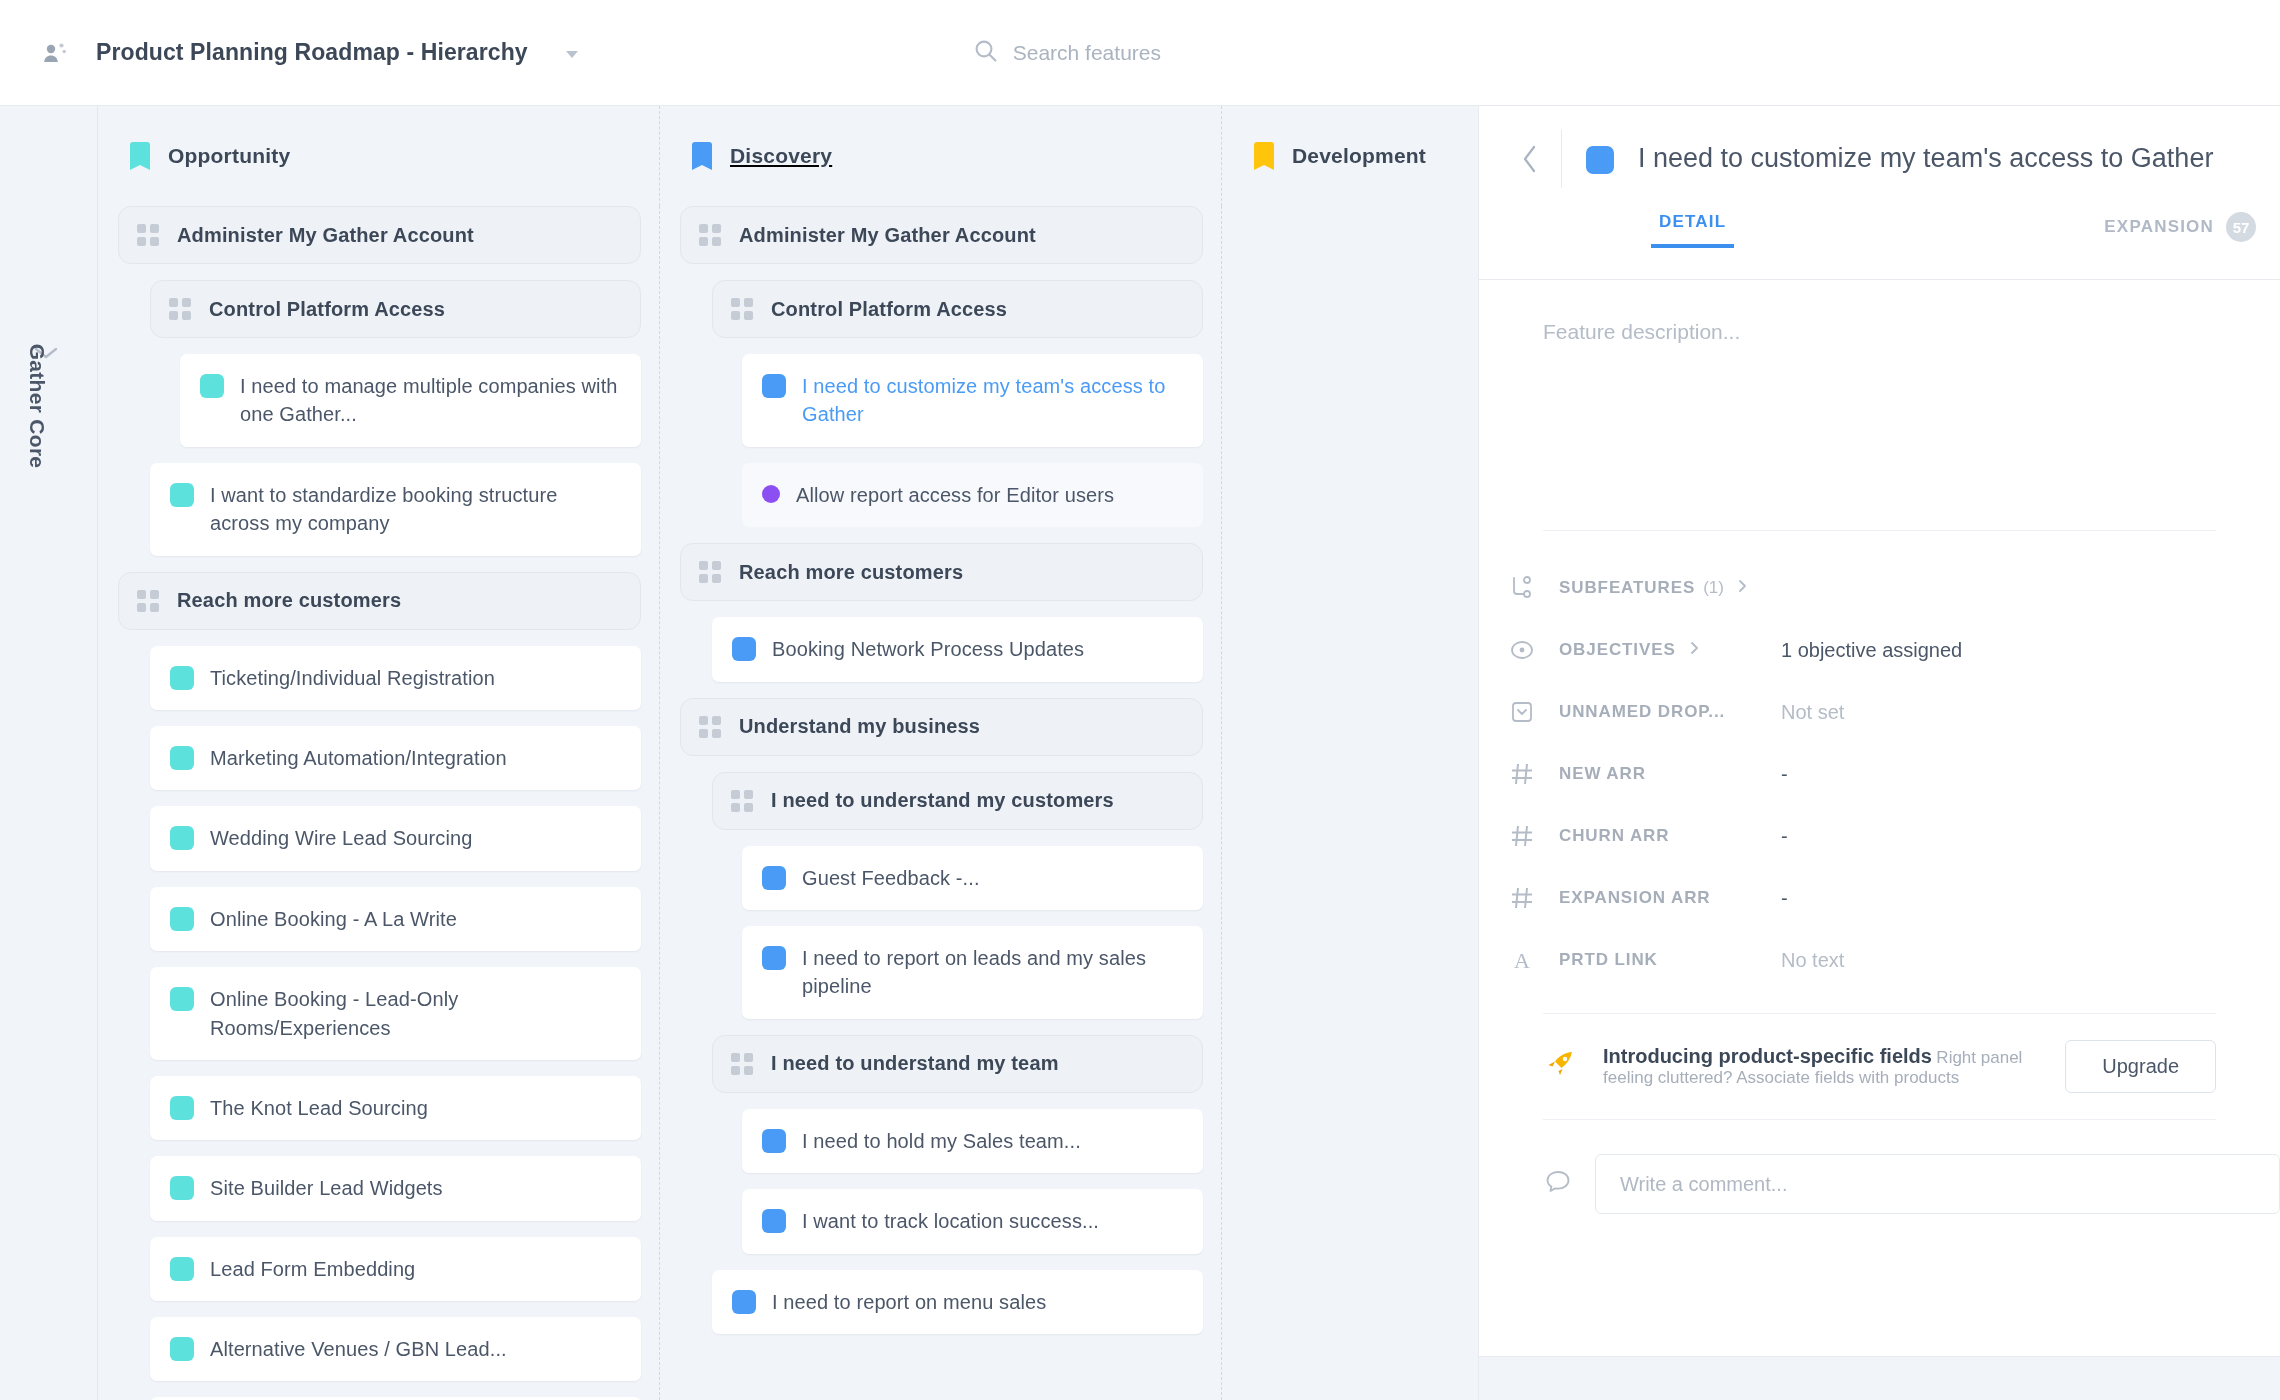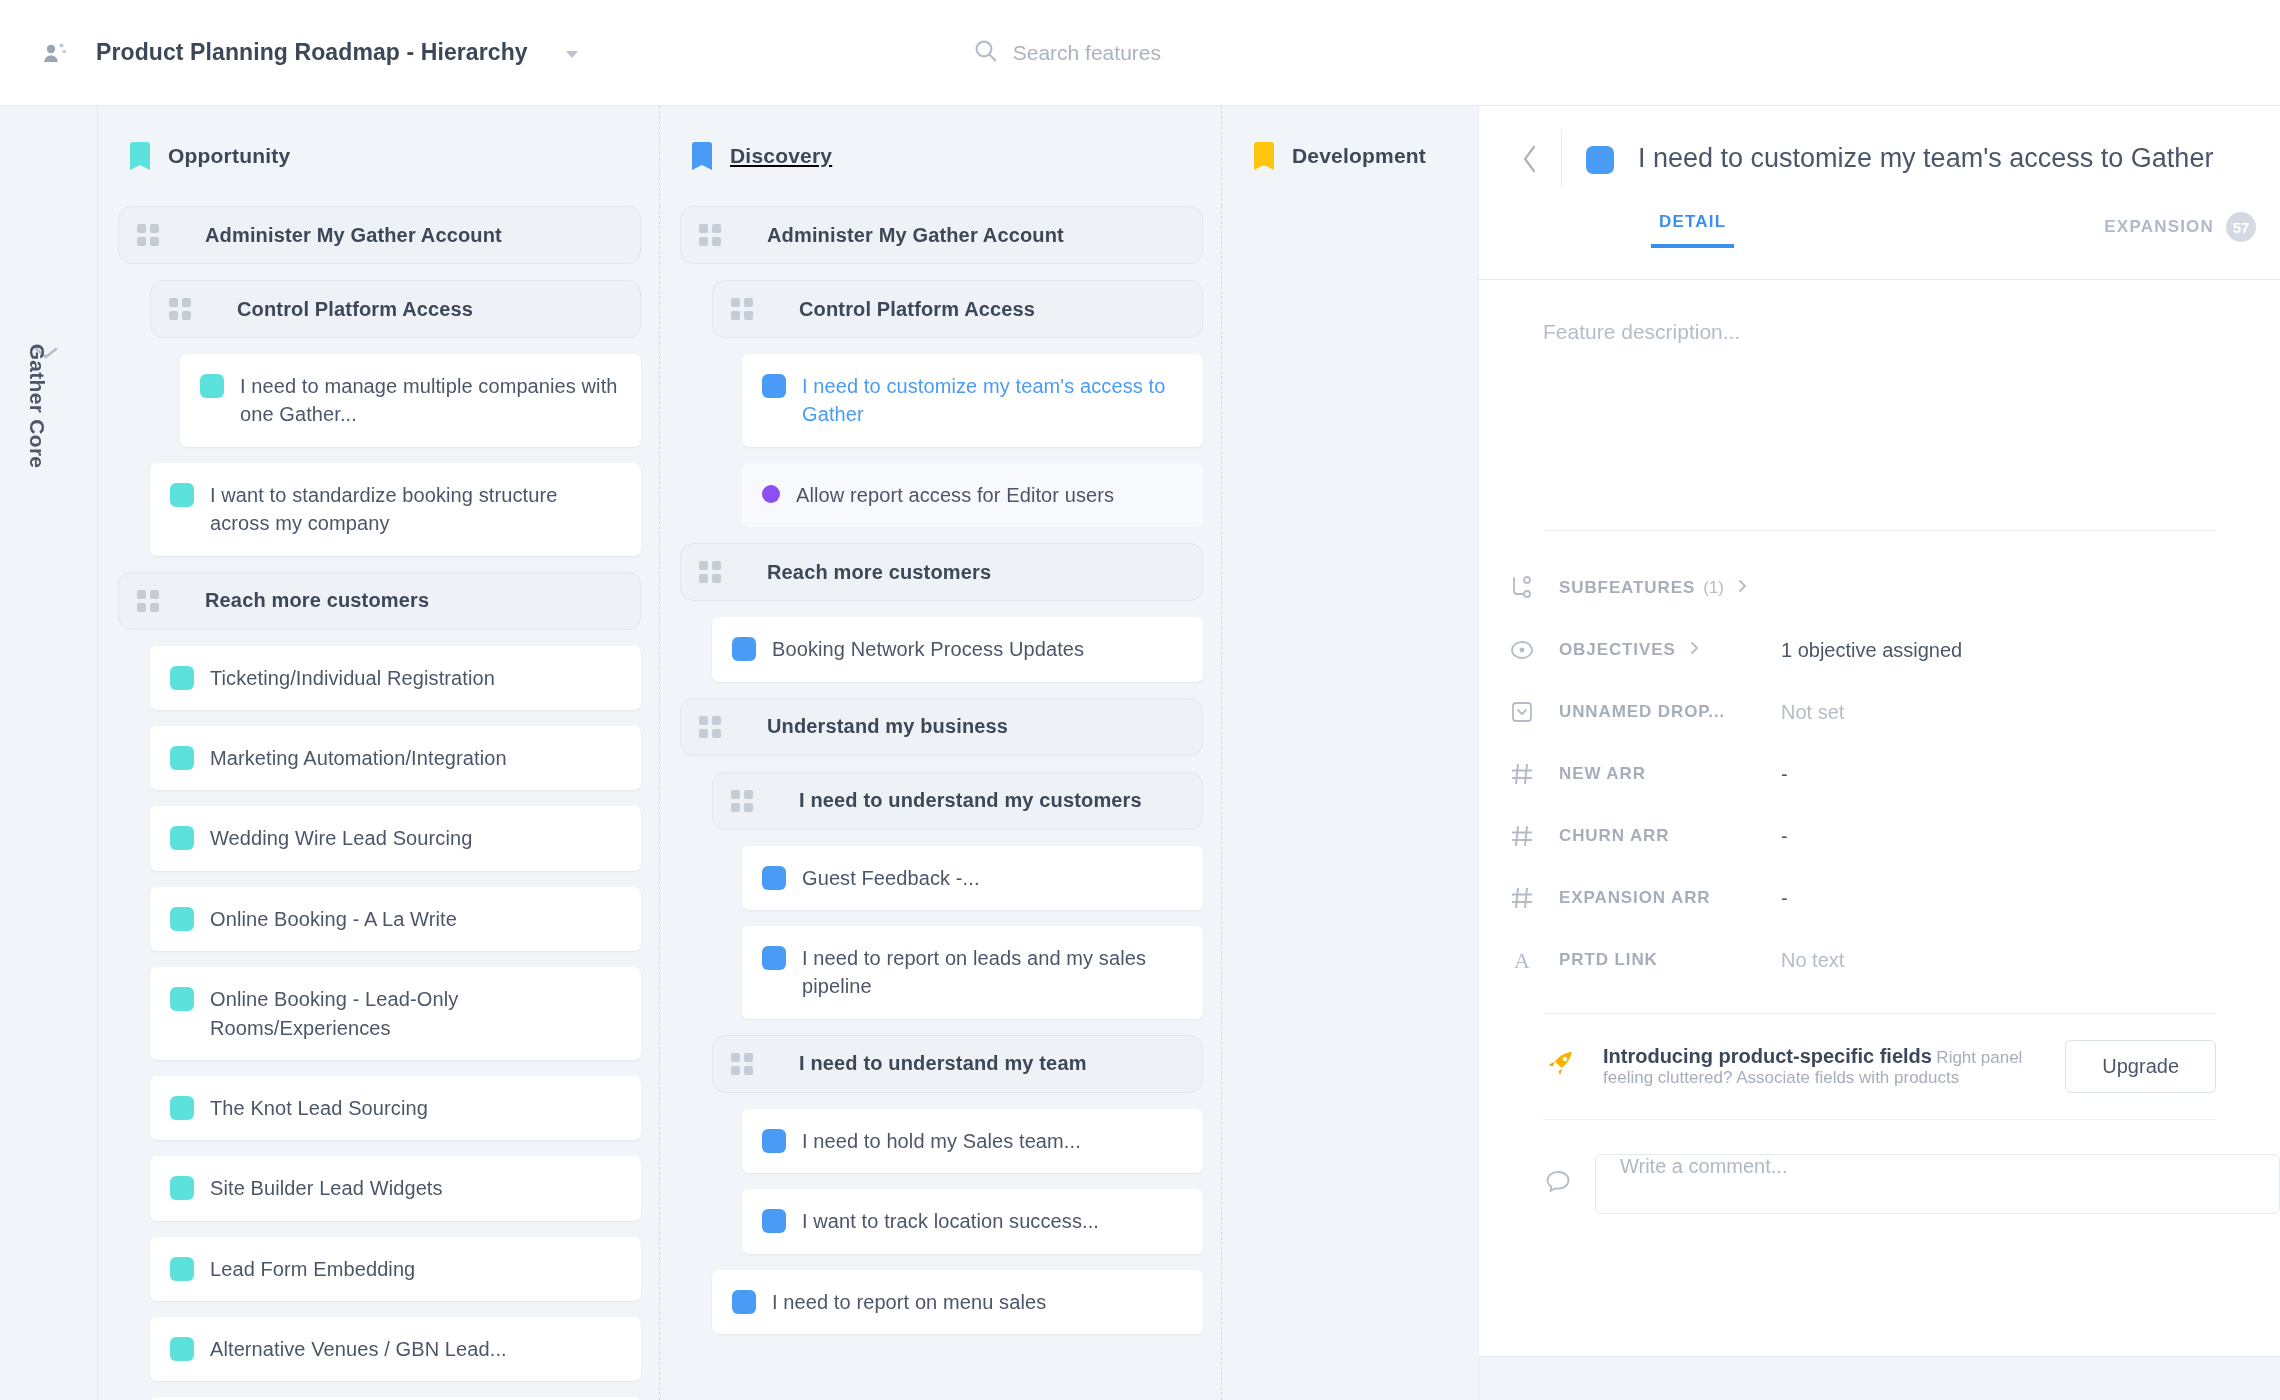--- a/index.html
+++ b/index.html
@@ -77,21 +77,21 @@
   .col-body.c2 { left: 660px; width: 562px; }
   .col-body.c3 { left: 1222px; width: 256px; border-right: none; }
 
   .node { margin-bottom: 16px; }
   .node.ind0 { margin-left: 20px; margin-right: 18px; }
   .node.ind1 { margin-left: 52px; margin-right: 18px; }
   .node.ind2 { margin-left: 82px; margin-right: 18px; }
 
   .grp {
     background: #eef2f7; border: 1px solid #e1e7ef; border-radius: 13px;
-    display: flex; align-items: center; min-height: 58px; padding: 0 18px; gap: 28px;
+    display: flex; align-items: center; min-height: 58px; padding: 0 18px;
   }
   .grid-icon { width: 22px; height: 22px; margin-right: 18px; flex: 0 0 auto; }
   .grp-label { font-size: 20px; font-weight: bold; color: #3c4858; letter-spacing: .15px; }
 
   .card {
     background: #ffffff; border-radius: 7px; display: flex; align-items: flex-start;
     padding: 18px 20px; box-shadow: 0 1px 2px rgba(40,60,90,.07);
     min-height: 58px;
   }
   .card.sub {
@@ -163,21 +163,21 @@
   .promo-t { font-size: 20px; font-weight: bold; color:#3c4858; margin-bottom: 8px; }
   .promo-s { font-size: 17px; color: #a6aeba; }
   .upgrade-btn {
     margin-left: auto; border:1px solid #dde3ea; border-radius: 6px; background:#fff;
     font-size: 20px; color:#4b5768; padding: 14px 36px; white-space: nowrap;
   }
 
   .comment-row { display:flex; align-items:center; padding: 34px 0 0 64px; }
   .comment-box {
     margin-left: 22px; border:1px solid #e4e9ef; border-radius:6px; background:#fff;
-    height: 60px; width: 700px; display:flex; padding-left: 24px;
+    height: 60px; width: 700px; display:flex; align-items:center; padding-left: 24px;
     font-size: 20px; color:#b0b8c3;
   }
   .panel-foot {
     position:absolute; left:0; bottom:0; width:100%; height: 44px;
     background:#f1f5f9; border-top:1px solid #e7ebf0;
   }
 </style>
 </head>
 <body>
 

